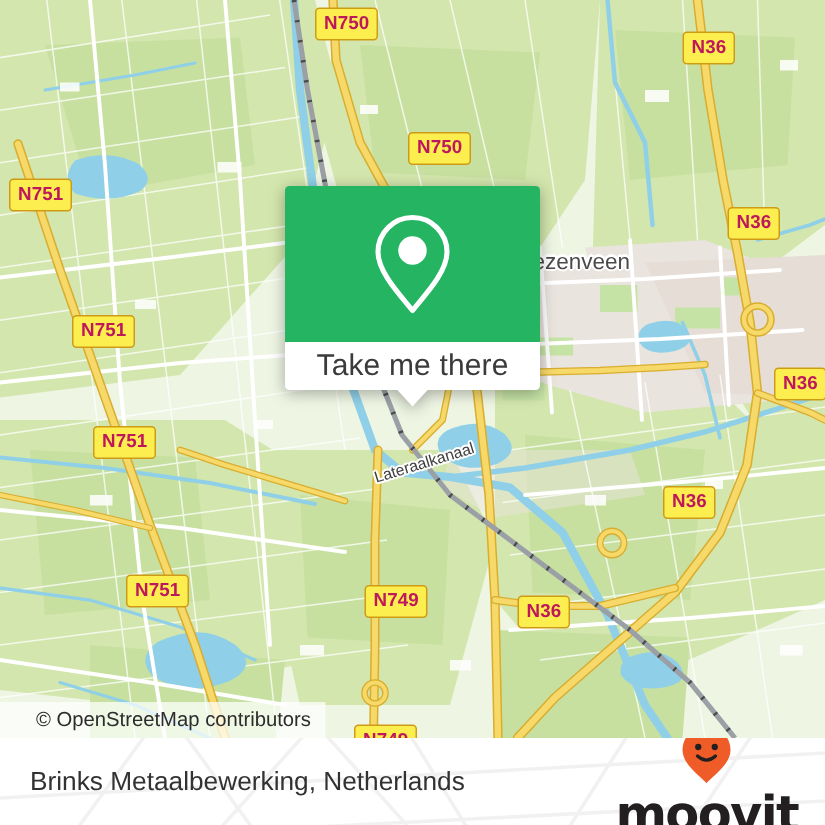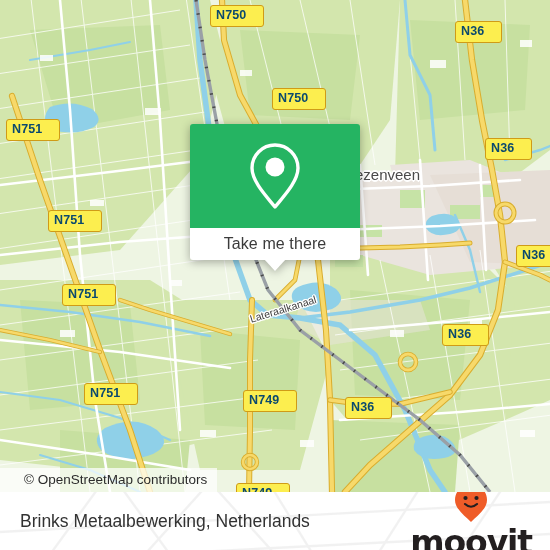--- a/index.html
+++ b/index.html
@@ -13,26 +13,26 @@
   
   #map{position:absolute;left:0;top:0;width:550px;height:492px;overflow:hidden;background:#eef5e3;}
   #map svg{position:absolute;left:0;top:0;}
 
   
   .shield{
     position:absolute;
     background:#fcee4f;
     border:1.6px solid #cf9b17;
     border-radius:3px;
-    color:#0c4a6e;
+    color:#be185d;
     font-size:12.5px;
     font-weight:bold;
     letter-spacing:.1px;
     line-height:1;
-    padding:3px 17px 4px 5px;
+    padding:3px 5px 4px 5px;
     font-family:"Liberation Sans",sans-serif;
     white-space:nowrap;
     box-sizing:border-box;
   }
 
   
   .place-label{
     position:absolute;
     color:#4a4a4a;
     font-size:15px;
@@ -74,21 +74,21 @@
   #callout-head{
     height:104px;border-radius:3px 3px 0 0;
     display:flex;align-items:center;justify-content:center;
   }
   #callout-foot{
     height:32px;background:#fff;border-radius:0 0 3px 3px;
     display:flex;align-items:center;justify-content:center;
     position:relative;
   }
   #callout-label{
-    color:#3b3b3b;font-size:16px;
+    color:#3b3b3b;font-size:20px;
     font-family:"Liberation Sans",sans-serif;
     letter-spacing:.1px;
   }
   #callout-tail{
     position:absolute;left:50%;bottom:-11px;margin-left:-11px;
     width:0;height:0;
     border-left:11px solid transparent;
     border-right:11px solid transparent;
     border-top:12px solid #fff;
   }

